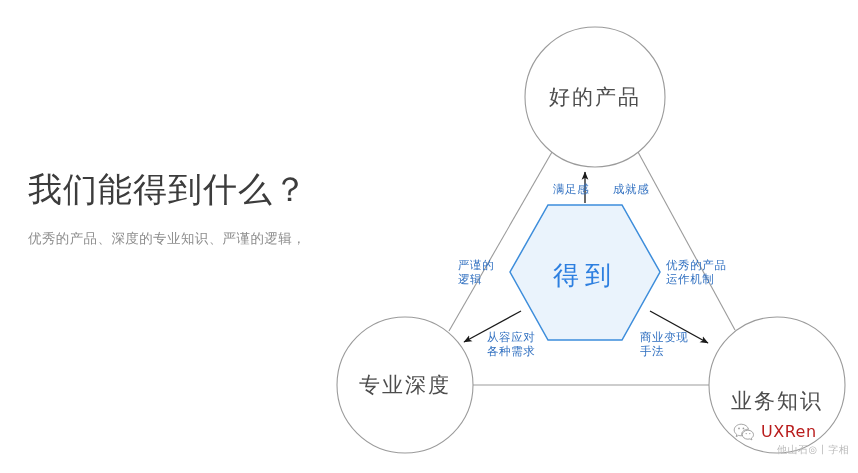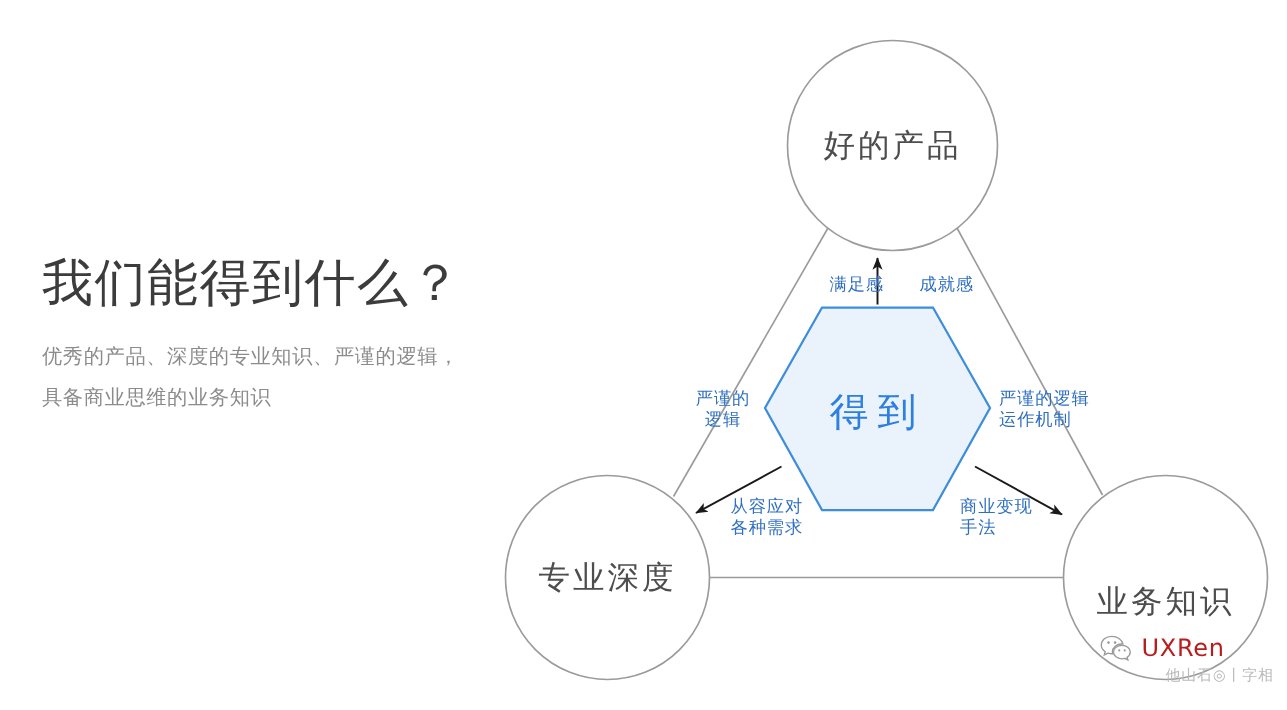--- a/index.html
+++ b/index.html
@@ -78,21 +78,21 @@
 
   
   .hex-note {
     position: absolute;
     color: #2f6fc0;
     font-size: 11.5px;
     line-height: 1.22;
     letter-spacing: 0.6px;
     white-space: nowrap;
   }
-  .hex-note.right-align { text-align: center; }
+  .hex-note.right-align { text-align: left; }
   .hex-note.left-align  { text-align: left;  }
 
   #note-top-left     { left: 537px; top: 182px; margin-left: 16px; }
   #note-top-right    { left: 613px; top: 182px; }
   #note-left         { left: 458px; top: 258px; width: 48px; }
   #note-right        { left: 666px; top: 258px; }
   #note-bottom-left  { left: 487px; top: 330px; }
   #note-bottom-right { left: 640px; top: 330px; }
 
   
@@ -123,21 +123,20 @@
     margin-top: 2px;
     white-space: nowrap;
   }
 </style>
 </head>
 <body>
 
 <div id="left-copy">
   <div class="headline">我们能得到什么？</div>
   <div class="sub-line">优秀的产品、深度的专业知识、严谨的逻辑，</div>
-  <div class="sub-line">具备商业思维的业务知识</div>
 </div>
 
 <div id="diagram">
 
   <svg id="diagram-svg" width="858" height="473" viewBox="0 0 858 473">
     <defs>
       <marker id="arrowhead" markerWidth="7" markerHeight="7" refX="6" refY="3" orient="auto" markerUnits="strokeWidth">
         <path d="M0,0.4 L6.4,3 L0,5.6 L1.6,3 Z" fill="#1a1a1a"></path>
       </marker>
     </defs>
@@ -172,21 +171,21 @@
   <div class="hex-note left-align" id="note-top-left">满足感</div>
 
   <div class="hex-note left-align" id="note-top-right">成就感</div>
 
   <div class="hex-note right-align" id="note-left">
     <div>严谨的</div>
     <div>逻辑</div>
   </div>
 
   <div class="hex-note left-align" id="note-right">
-    <div>严谨的逻辑</div>
+    <div>优秀的产品</div>
     <div>运作机制</div>
   </div>
 
   <div class="hex-note left-align" id="note-bottom-left">
     <div>从容应对</div>
     <div>各种需求</div>
   </div>
 
   <div class="hex-note left-align" id="note-bottom-right">
     <div>商业变现</div>

